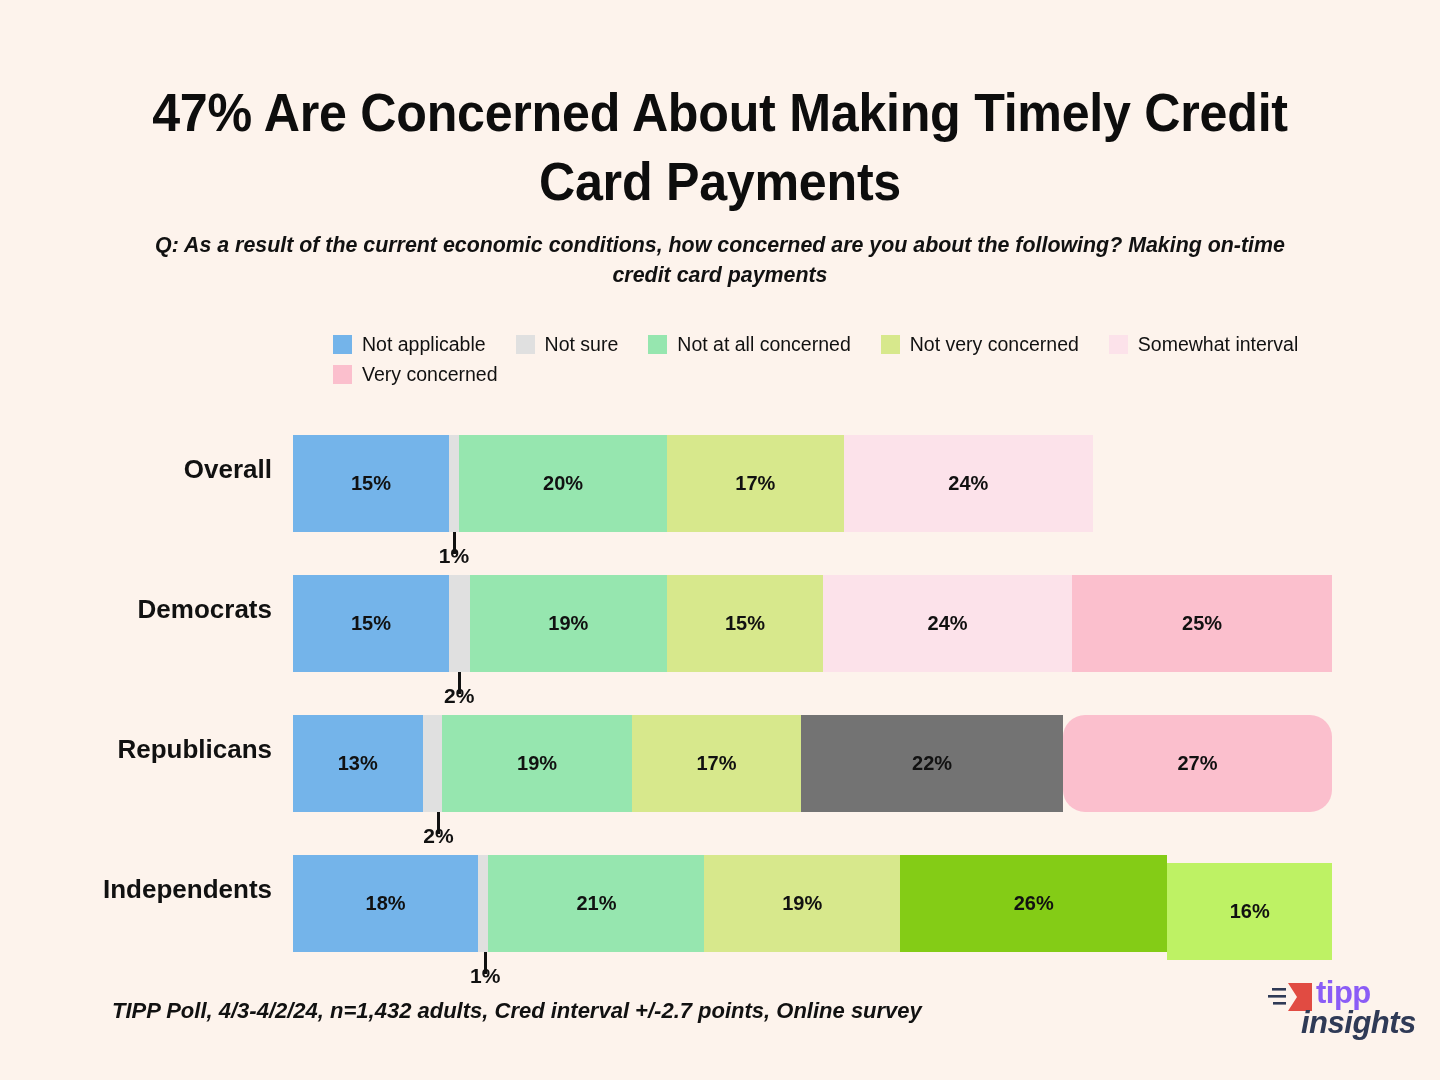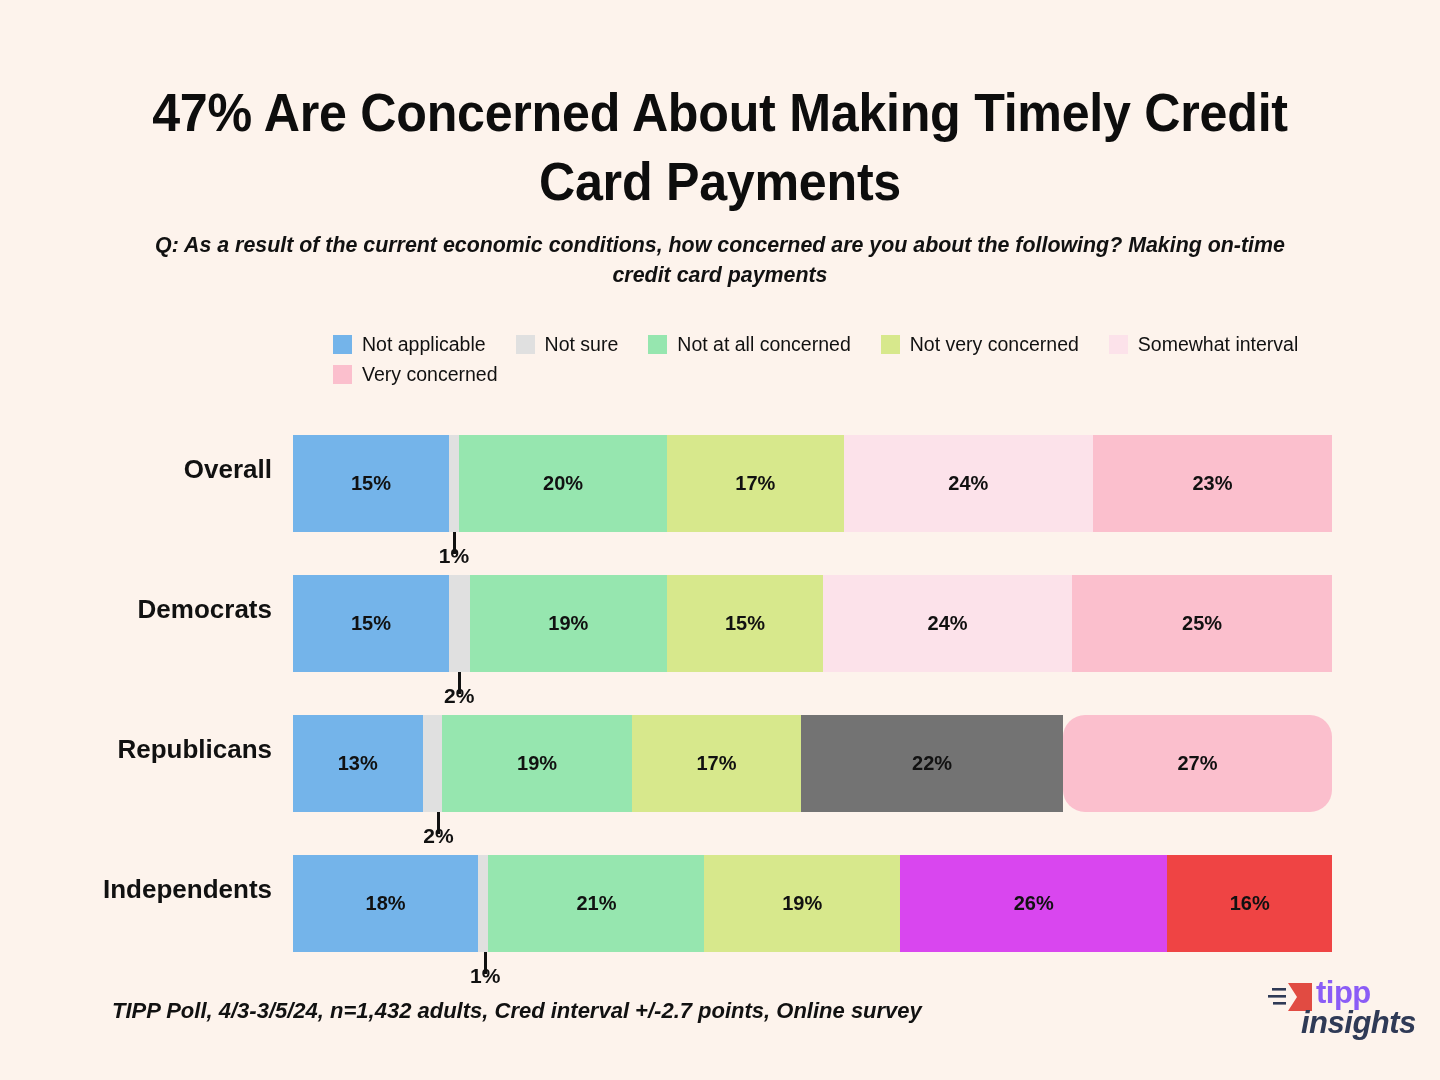--- a/index.html
+++ b/index.html
@@ -245,23 +245,20 @@
         <div class="seg" title="Not sure 1%" style="background: rgb(224, 224, 224); width: 10.39px;"></div>
         <div class="seg" title="Not at all concerned 20%" style="background: rgb(150, 230, 175); width: 207.8px;">
           <span class="seg-label">20%</span>
         </div>
         <div class="seg" title="Not very concerned 17%" style="background: rgb(215, 232, 140); width: 176.63px;">
           <span class="seg-label">17%</span>
         </div>
         <div class="seg" title="Somewhat concerned 24%" style="background: rgb(252, 226, 234); width: 249.36px;">
           <span class="seg-label">24%</span>
         </div>
-        <div class="seg" title="Very concerned 23%" style="background: rgb(251, 191, 205); width: 238.97px;">
-          <span class="seg-label">23%</span>
-        </div>
         <div class="tick" style="left: 159.545px;"></div>
       </div>
       <div class="callout" style="left: 454.045px;">1%</div>
     </div>
     <div class="row" style="top: 140px;">
       <div class="row-label">Democrats</div>
       <div class="bar">
         <div class="seg" title="Not applicable 15%" style="background: rgb(116, 180, 234); width: 155.85px;">
           <span class="seg-label">15%</span>
         </div>
@@ -311,33 +308,33 @@
         <div class="seg" title="Not applicable 18%" style="background: rgb(116, 180, 234); width: 187.02px;">
           <span class="seg-label">18%</span>
         </div>
         <div class="seg" title="Not sure 1%" style="background: rgb(224, 224, 224); width: 10.39px;"></div>
         <div class="seg" title="Not at all concerned 21%" style="background: rgb(150, 230, 175); width: 218.19px;">
           <span class="seg-label">21%</span>
         </div>
         <div class="seg" title="Not very concerned 19%" style="background: rgb(215, 232, 140); width: 197.41px;">
           <span class="seg-label">19%</span>
         </div>
-        <div class="seg" title="Somewhat concerned 26%" style="background: #d946ef; width: 270.14px;">
+        <div class="seg" title="Somewhat concerned 26%" style="background: #84cc16; width: 270.14px;">
           <span class="seg-label">26%</span>
         </div>
-        <div class="seg" title="Very concerned 16%" style="background: #ef4444; width: 166.24px;">
+        <div class="seg" title="Very concerned 16%" style="background: #bef264; width: 166.24px; margin-top: 8px;">
           <span class="seg-label">16%</span>
         </div>
         <div class="tick" style="left: 190.715px;"></div>
       </div>
       <div class="callout" style="left: 485.215px;">1%</div>
     </div>
   </div>
 
-<div class="footnote">TIPP Poll, 4/3-3/5/24, n=1,432 adults, Cred interval +/-2.7 points, Online survey</div>
+<div class="footnote">TIPP Poll, 4/3-4/2/24, n=1,432 adults, Cred interval +/-2.7 points, Online survey</div>
 
 <div class="logo">
   <svg class="logo-mark" viewBox="0 0 48 30">
     <path d="M20 1 H44 V29 H20 L29 15 Z" fill="#E14B42"></path>
     <rect x="4" y="6" width="14" height="2.6" fill="#2F3A56"></rect>
     <rect x="0" y="13" width="18" height="2.6" fill="#2F3A56"></rect>
     <rect x="5" y="20" width="13" height="2.6" fill="#2F3A56"></rect>
   </svg>
   <div class="logo-text">tipp</div>
   <div class="logo-line2">insights</div>

